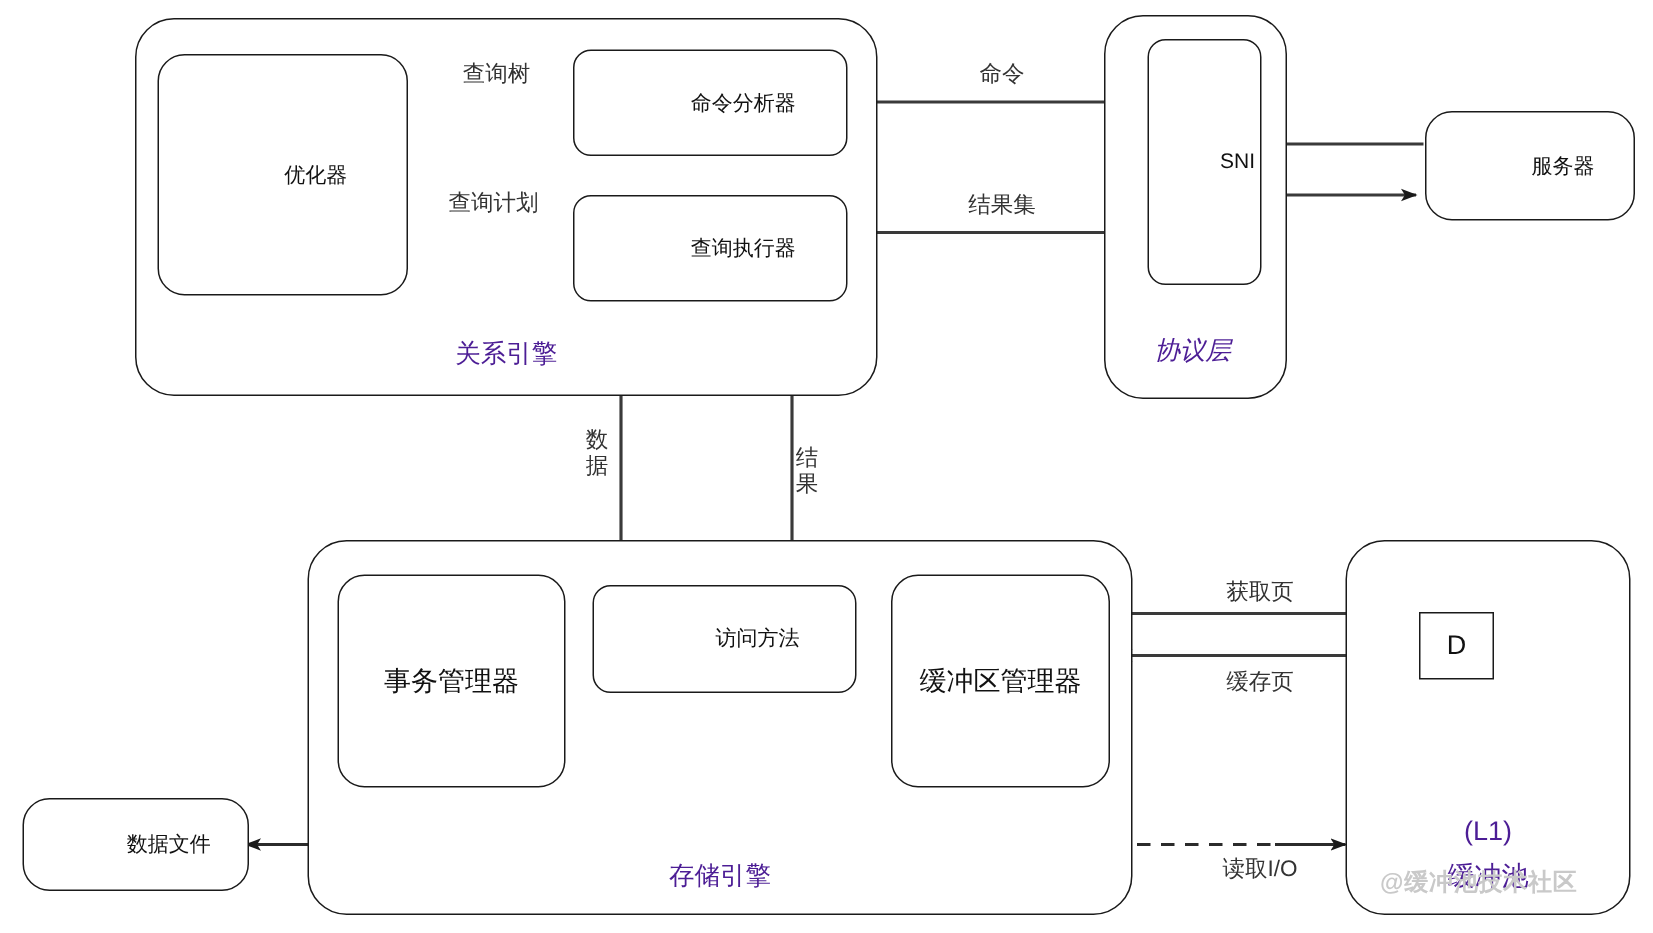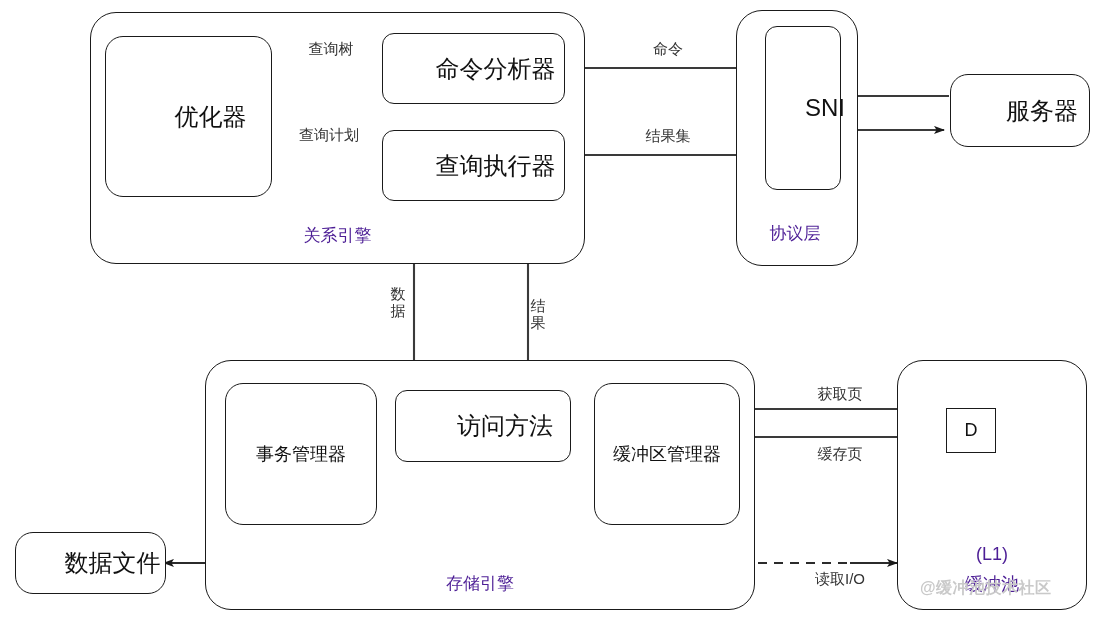--- a/index.html
+++ b/index.html
@@ -61,21 +61,21 @@
     line-height: 1.15;
     word-break: break-all;
   }
   .cap {
     position: absolute;
     color: #4c1d95;
     font-size: 16px;
     white-space: nowrap;
     text-align: center;
   }
-  .t18 { font-size: 24px; padding-left: 44px; }
+  .t18 { font-size: 14px; padding-left: 44px; }
   .t17 { font-size: 18px; }
   .t16 { font-size: 17px; }
   .watermark {
     position: absolute;
     color: #c9c9c9;
     font-size: 16px;
     white-space: nowrap;
     font-weight: 700;
     letter-spacing: 0.5px;
   }
@@ -129,21 +129,21 @@
   <div class="box rounded-lg t18" style="left:105px; top:36px; width:167px; height:161px;">优化器</div>
 
   <div class="box rounded t18" style="left:382px; top:33px; width:183px; height:71px;">命令分析器</div>
 
   <div class="box rounded t18" style="left:382px; top:130px; width:183px; height:71px;">查询执行器</div>
 
   <div class="lbl" style="left:283px; top:40px; width:96px;">查询树</div>
   <div class="lbl" style="left:277px; top:126px; width:104px;">查询计划</div>
 
   <div class="container-box" style="left:736px; top:10px; width:122px; height:256px;"></div>
-  <div class="cap t16" style="left:736px; top:222px; width:118px;">协议层</div>
+  <div class="cap t16" style="left:736px; top:222px; width:118px;font-style:italic;">协议层</div>
 
   <div class="box rounded t18" style="left:765px; top:26px; width:76px; height:164px;">SNI</div>
 
   <div class="lbl" style="left:598px; top:40px; width:140px;">命令</div>
   <div class="lbl" style="left:598px; top:127px; width:140px;">结果集</div>
 
   <div class="box rounded-lg t18" style="left:950px; top:74px; width:140px; height:73px;">服务器</div>
 
   <div class="lbl-v" style="left:390px; top:285px;">数据</div>
   <div class="lbl-v" style="left:530px; top:297px;">结果</div>

